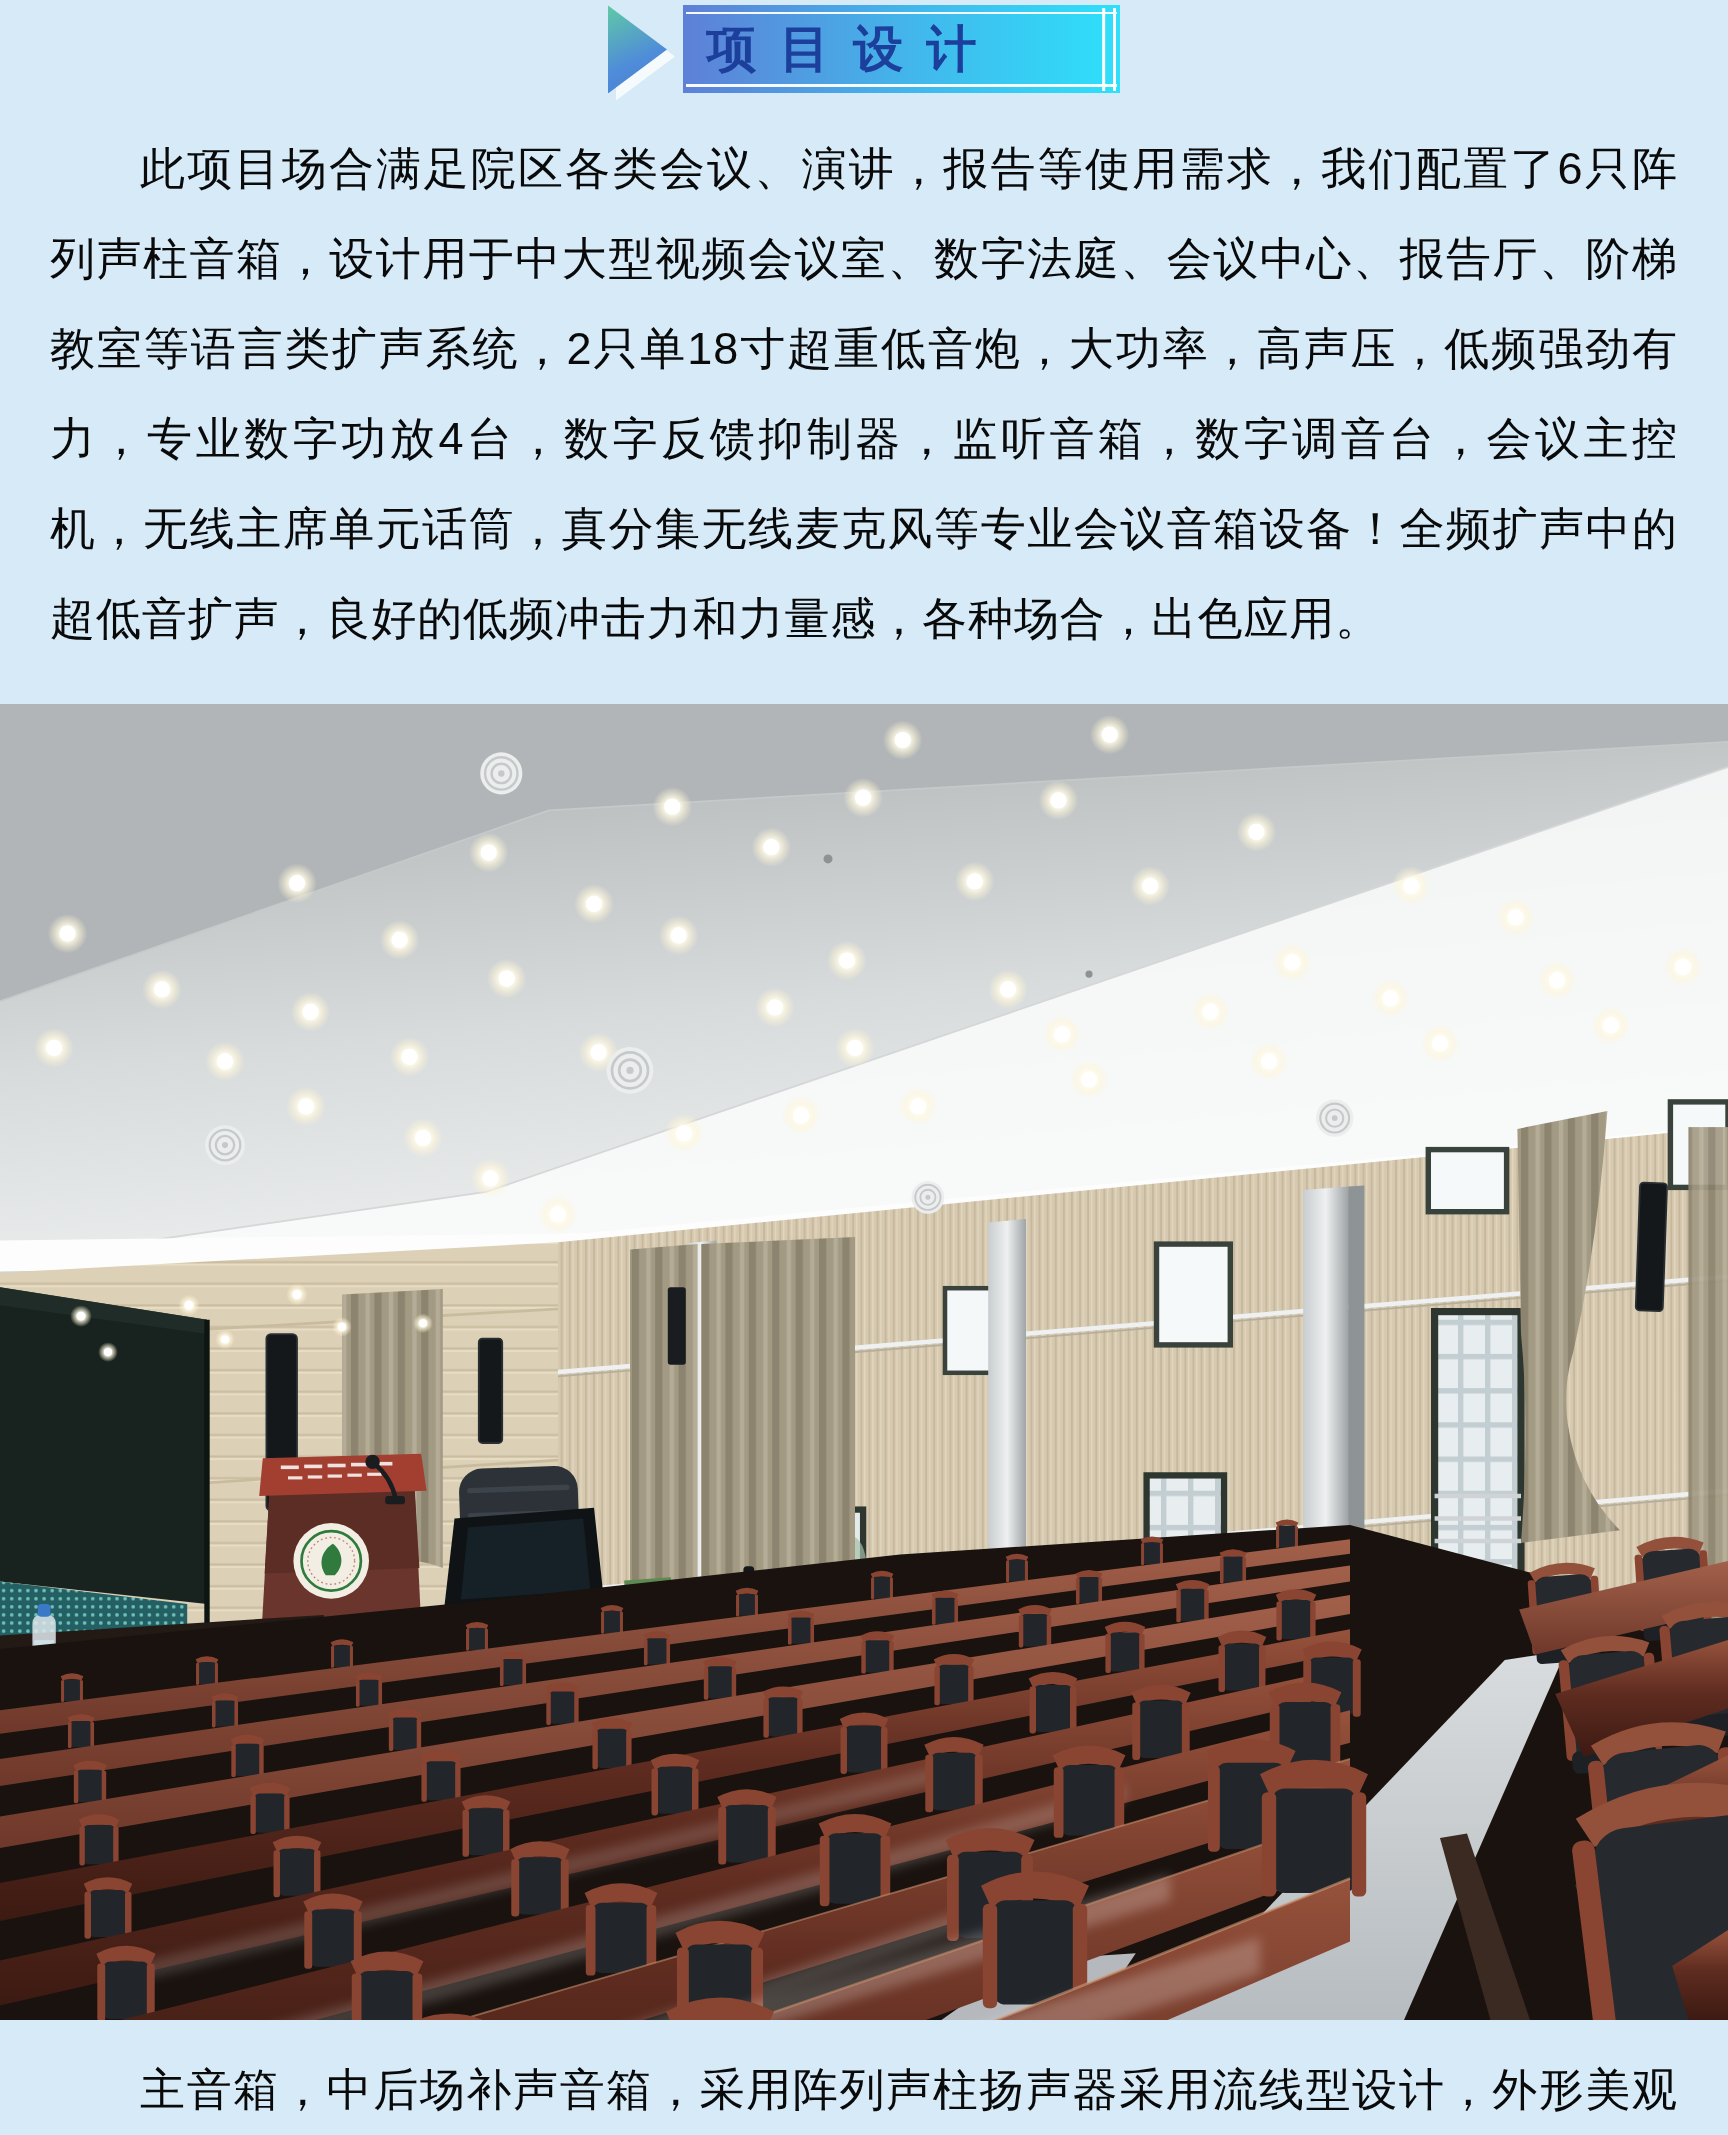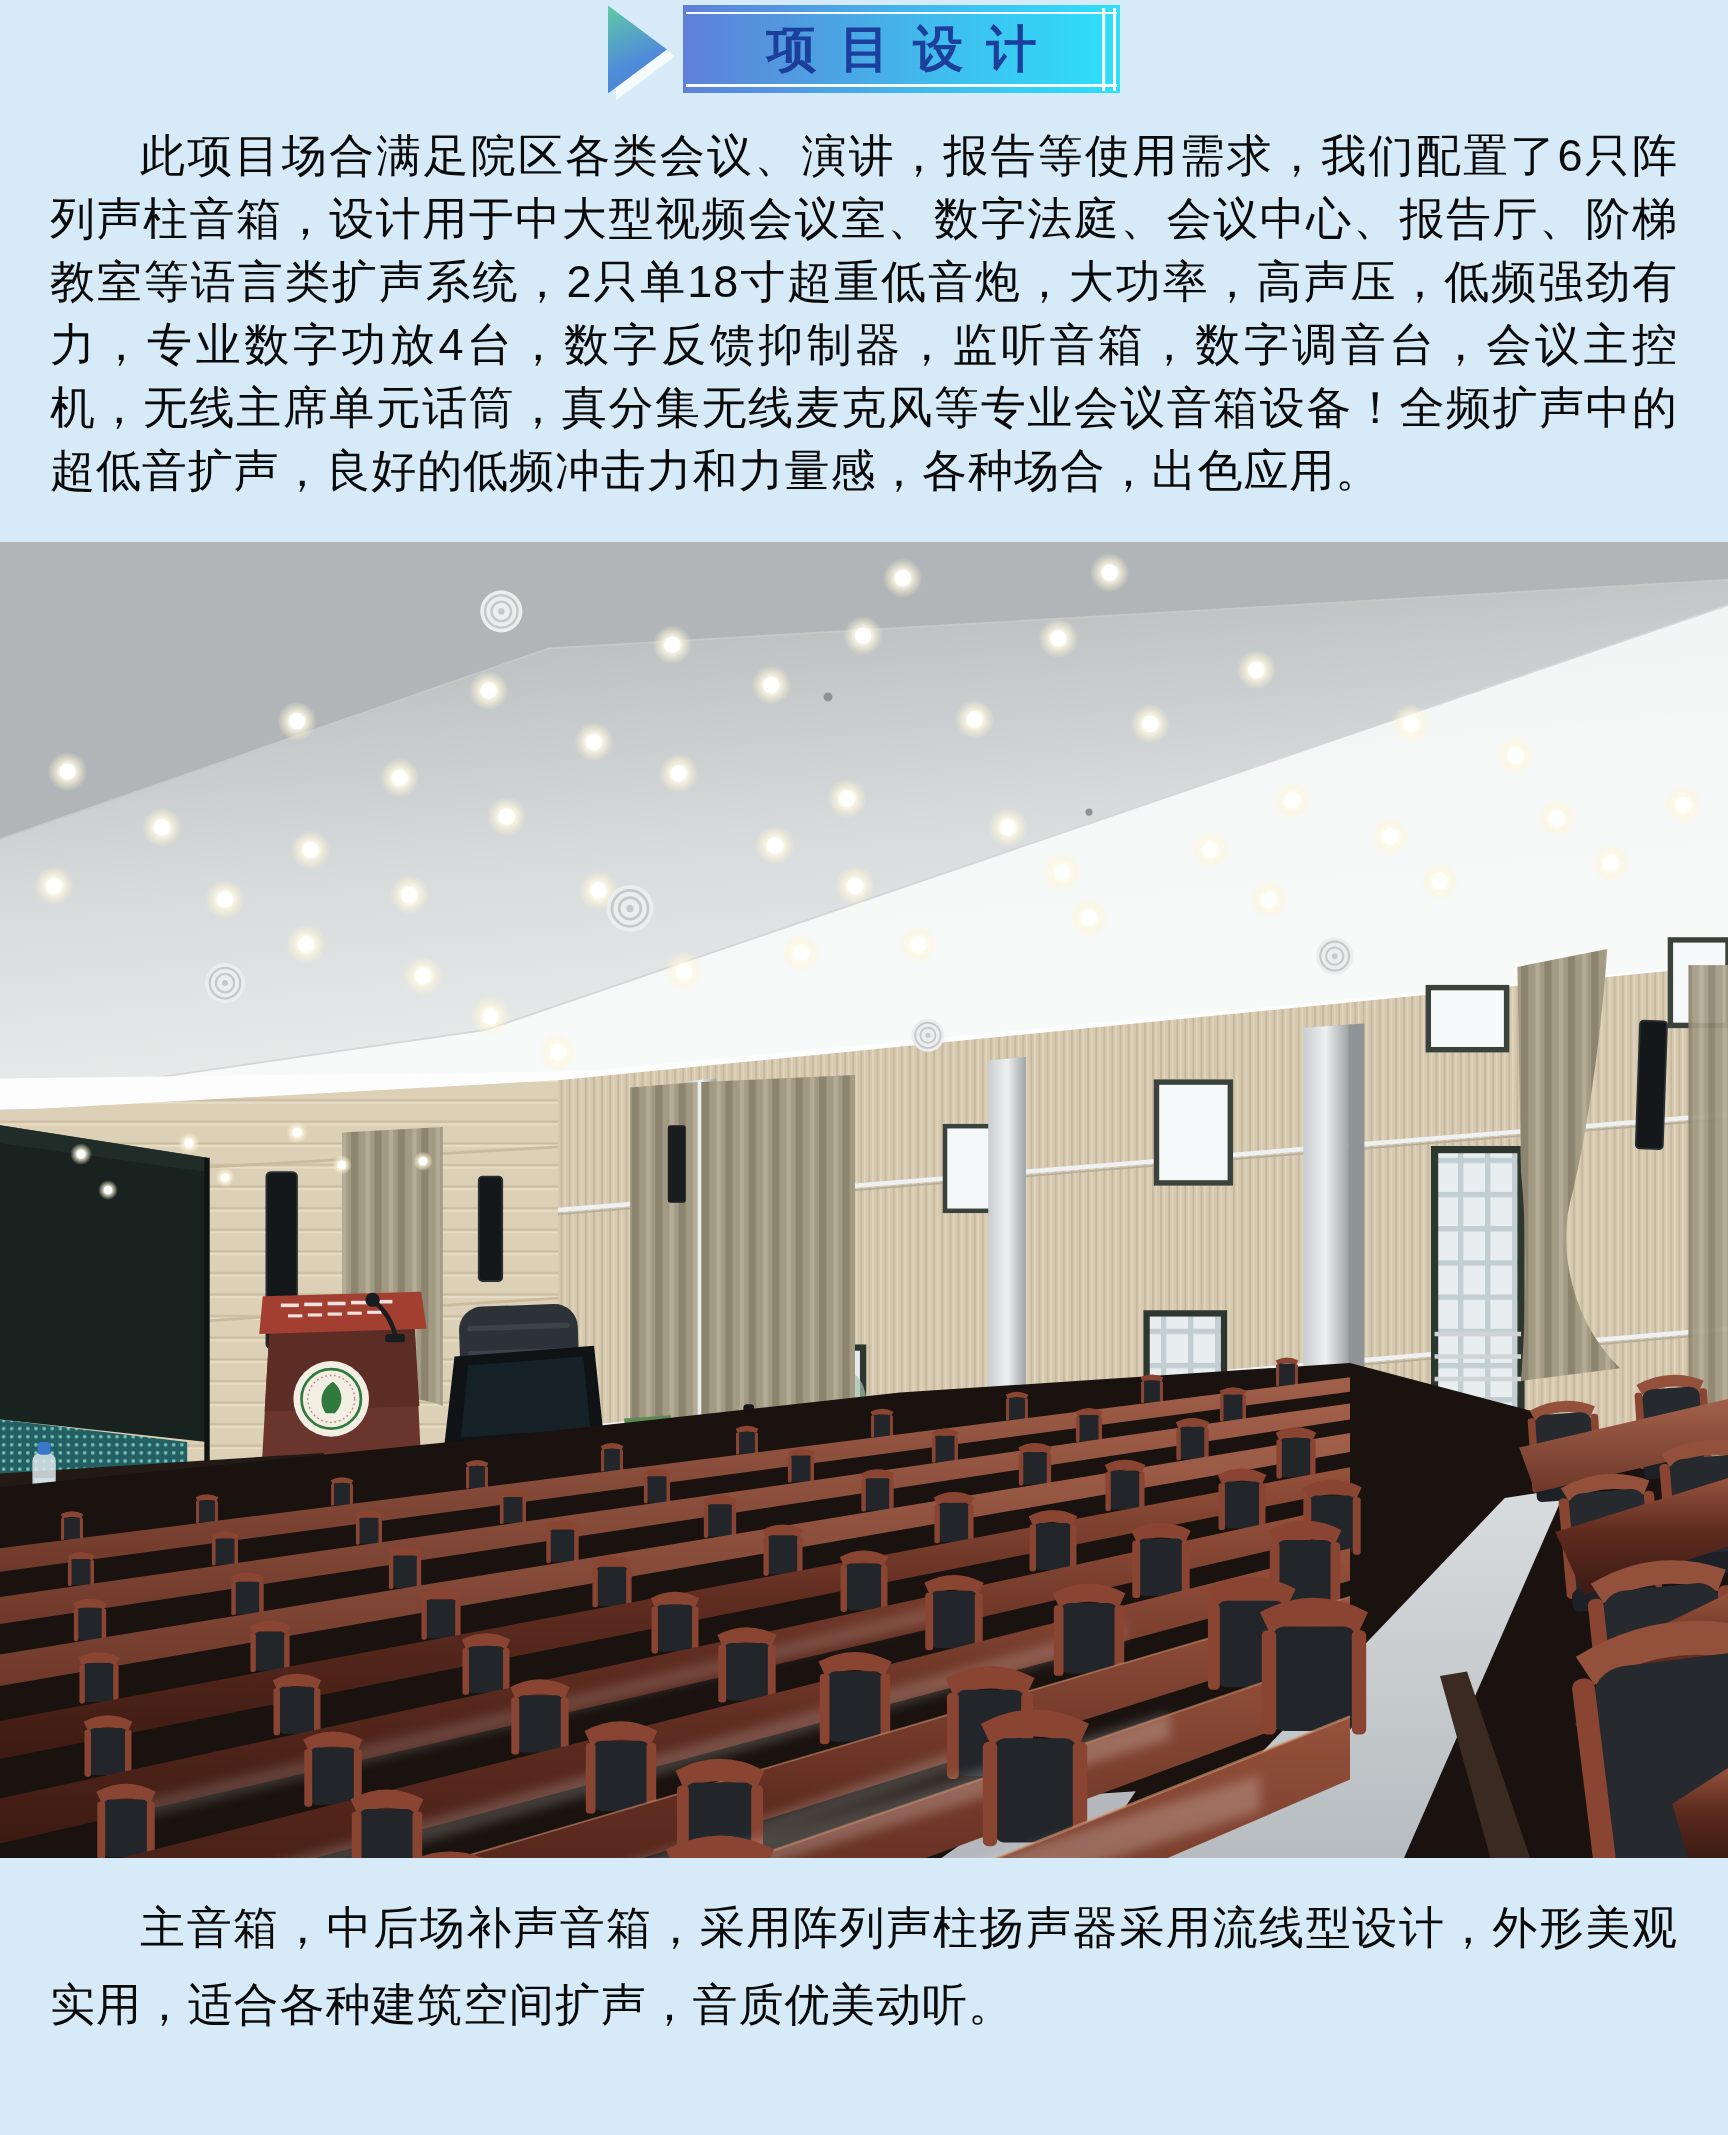--- a/index.html
+++ b/index.html
@@ -25,21 +25,21 @@
     clip-path:polygon(0 0,100% 50%,0 100%);
   }
   .badge-arrow .tri-ghost{
     position:absolute;left:8px;top:7.2px;width:59px;height:88px;
     background:rgba(255,255,255,.75);
     clip-path:polygon(0 0,100% 50%,0 100%);
   }
   .badge-box{
     position:relative;width:437px;height:88px;
     background:linear-gradient(90deg,#5e80d7 0%,#41b9ec 55%,#2ee0fb 100%);
-    display:flex;align-items:center;justify-content:center;
+    display:flex;align-items:center;
   }
   .badge-box::before{
     content:"";position:absolute;left:2.7px;right:2.7px;top:6.3px;height:2.7px;
     background:rgba(255,255,255,.95);
   }
   .badge-box::after{
     content:"";position:absolute;left:2.7px;right:2.7px;bottom:6.3px;height:2.7px;
     background:rgba(255,255,255,.95);
   }
   .badge-box .vlines{
@@ -47,21 +47,21 @@
     box-shadow:-10.8px 0 0 #fff;
   }
   .badge-title{
     font-size:50px;font-weight:bold;color:#1c3f9c;
     letter-spacing:23.4px;padding-left:23.4px;white-space:nowrap;
   }
 
   
   .para{
     margin:25px 50px 0 50px;
-    font-size:45px;line-height:63px;letter-spacing:0.9px;
+    font-size:45px;line-height:90px;letter-spacing:0.9px;
     text-align:justify;text-indent:2em;color:#0a0a0a;
   }
   .para.closing{margin-top:31px;line-height:77px;}
 
   
   figure.photo{
     margin:40px 0 0 0;width:1728px;height:1316px;display:block;
   }
   figure.photo svg{display:block;width:1728px;height:1316px;}
 </style>

